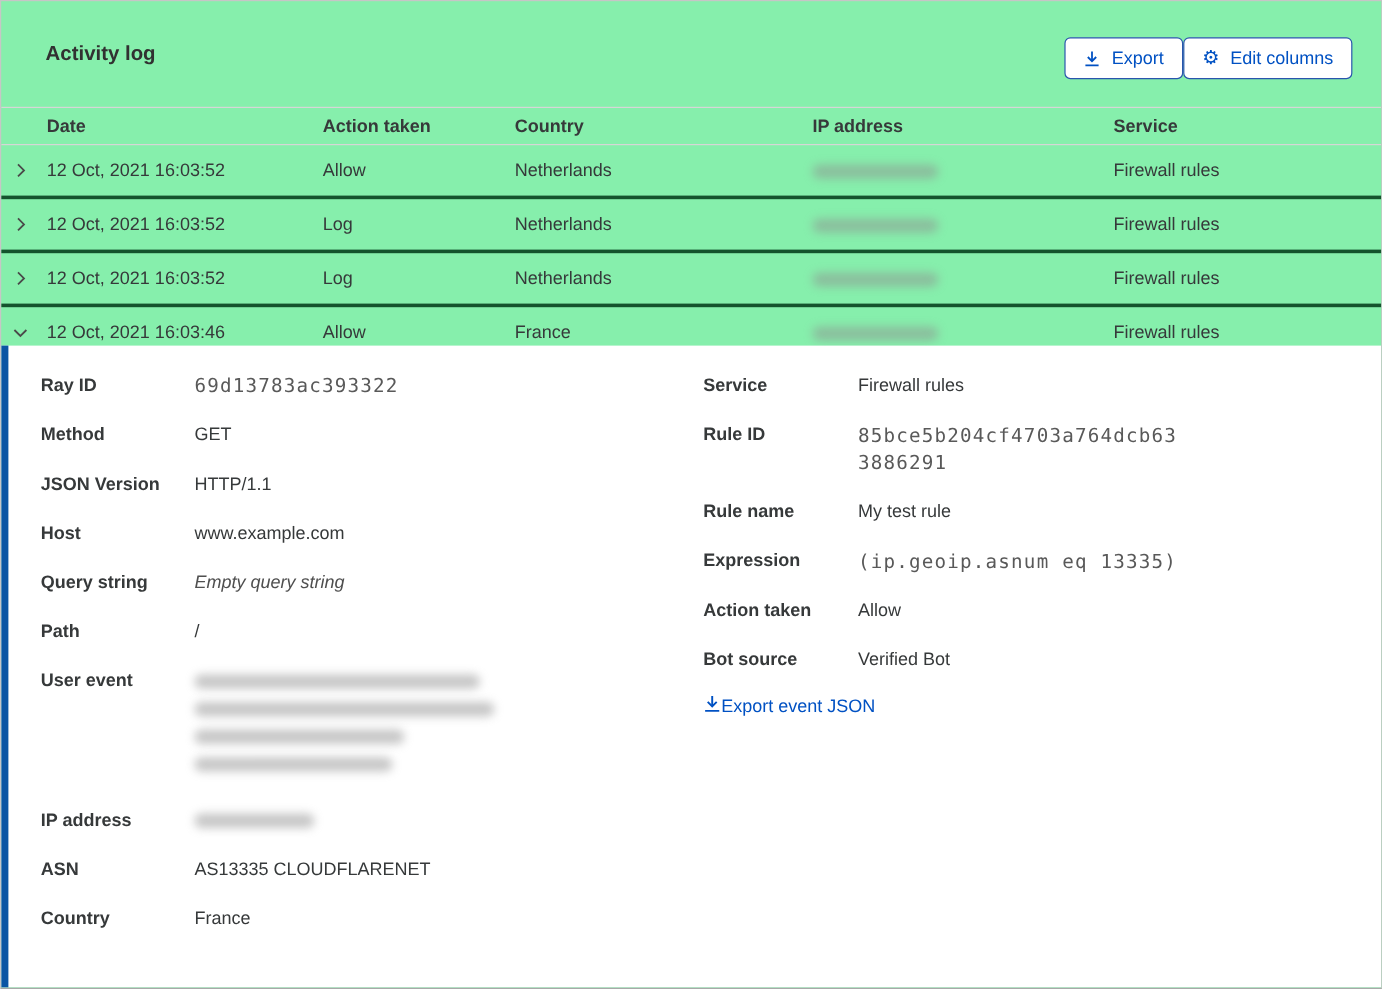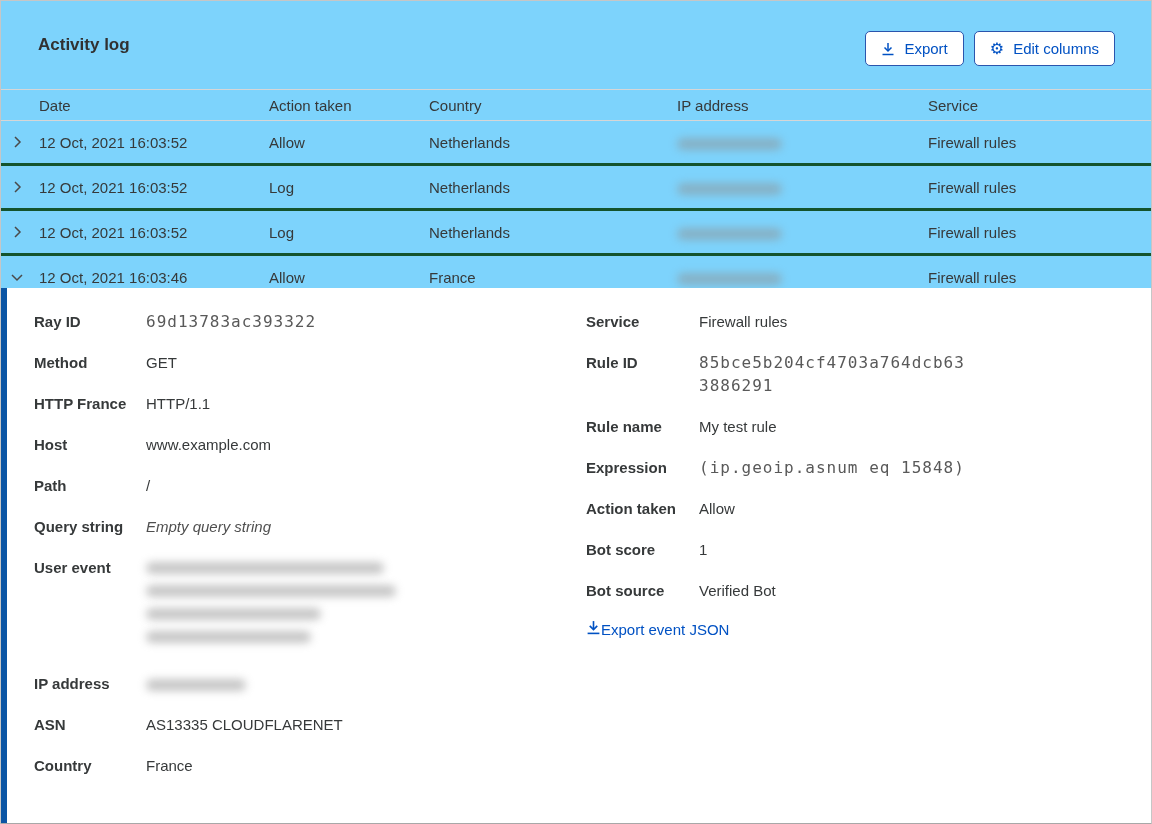--- a/index.html
+++ b/index.html
@@ -1,51 +1,51 @@
 <!DOCTYPE html>
 <html><head>
 <meta charset="utf-8">
 <style>
   html,body { margin:0; padding:0; background:#fff; font-family:"Liberation Sans", sans-serif; }
-  .page { position:relative; width:1150px; height:822px; background:#7dd3fc;
+  .page { position:relative; width:1150px; height:822px; background:#86efac;
           border:1px solid #c6c6c6; border-bottom:2px solid #a8a8a8; box-sizing:content-box; overflow:hidden; }
 
   
   .page-title { position:absolute; left:37px; top:34px; font-size:17px; font-weight:700; color:#313131; }
-  .actions { position:absolute; right:36px; top:30px; display:flex; gap:10px; }
+  .actions { position:absolute; right:24px; top:30px; display:flex; }
   .btn { display:flex; align-items:center; gap:9px; height:35px; padding:0 15px;
          background:#fff; border:1px solid #2a55ad; border-radius:5px;
          color:#0051c3; font-size:15px; font-family:inherit; cursor:pointer; }
   .btn svg { display:block; }
   .gear { font-size:16px; line-height:1; color:#0051c3; }
 
   
   .table { position:absolute; top:88px; left:0; right:0; }
   .grid-cols { display:grid; grid-template-columns:38px 230px 160px 248px 251px 1fr; align-items:center; }
   .thead { height:30px; border-top:1px solid #d6d6d6; border-bottom:1px solid #d6d6d6;
-           font-size:15px; font-weight:400; color:#36393a; }
+           font-size:15px; font-weight:700; color:#36393a; }
   .trow { height:42px; border-bottom:3px solid #14532d; font-size:15px; color:#36393a; cursor:pointer; }
   .trow.expanded { border-bottom:none; }
   .chev-cell { padding-left:9px; display:flex; align-items:center; }
 
   
   .redact { display:inline-block; height:12px; border-radius:6px; background:#8f8f8f;
             filter:blur(4px); opacity:.5; vertical-align:middle; }
   .r-ip  { width:105px; }
   .r-ip2 { width:100px; }
   .ua-line { display:block; height:12px; border-radius:6px; background:#8f8f8f;
              filter:blur(4px); opacity:.5; margin:6px 0 11px 0; }
   .ua-1 { width:238px; } .ua-2 { width:250px; } .ua-3 { width:175px; } .ua-4 { width:165px; }
 
   
   .detail { position:absolute; top:287px; bottom:0; left:0; right:0; box-sizing:border-box;
             border-left:6px solid #0b55a4; padding:22px 0 0 27px; display:flex; background:#fff; }
   .dcol-left  { width:546px; flex-shrink:0; }
   .dcol-right { flex:1; padding-left:6px; }
-  .drow { display:flex; margin-bottom:18px; line-height:23px; font-size:15px; }
+  .drow { display:flex; margin-bottom:18px; line-height:23px; font-size:15px;gap:16px; }
   .dlabel { width:112px; flex-shrink:0; font-weight:700; color:#36393a; }
   .dcol-right .dlabel { width:113px; }
   .dvalue { color:#36393a; }
   .mono { font-family:"DejaVu Sans Mono", monospace; font-size:16px; color:#595959; letter-spacing:1px; }
   .wrap { width:276px; overflow-wrap:anywhere; }
   .ital { font-style:italic; color:#4f4f4f; }
   .export-link { display:flex; align-items:center; gap:0; margin-top:2px;
                  color:#0051c3; font-size:15px; cursor:pointer; text-decoration:none; }
 </style>
 </head>
@@ -139,34 +139,34 @@
     <div class="dcol-left">
       <div class="drow">
         <div class="dlabel">Ray ID</div>
         <div class="dvalue mono">69d13783ac393322</div>
       </div>
       <div class="drow">
         <div class="dlabel">Method</div>
         <div class="dvalue">GET</div>
       </div>
       <div class="drow">
-        <div class="dlabel">HTTP France</div>
+        <div class="dlabel">JSON Version</div>
         <div class="dvalue">HTTP/1.1</div>
       </div>
       <div class="drow">
         <div class="dlabel">Host</div>
         <div class="dvalue">www.example.com</div>
       </div>
       <div class="drow">
+        <div class="dlabel">Query string</div>
+        <div class="dvalue ital">Empty query string</div>
+      </div>
+      <div class="drow">
         <div class="dlabel">Path</div>
         <div class="dvalue">/</div>
-      </div>
-      <div class="drow">
-        <div class="dlabel">Query string</div>
-        <div class="dvalue ital">Empty query string</div>
       </div>
       <div class="drow">
         <div class="dlabel">User event</div>
         <div class="dvalue">
           <span class="ua-line ua-1"></span>
           <span class="ua-line ua-2"></span>
           <span class="ua-line ua-3"></span>
           <span class="ua-line ua-4"></span>
         </div>
       </div>
@@ -192,29 +192,25 @@
       <div class="drow">
         <div class="dlabel">Rule ID</div>
         <div class="dvalue mono wrap">85bce5b204cf4703a764dcb633886291</div>
       </div>
       <div class="drow">
         <div class="dlabel">Rule name</div>
         <div class="dvalue">My test rule</div>
       </div>
       <div class="drow">
         <div class="dlabel">Expression</div>
-        <div class="dvalue mono">(ip.geoip.asnum eq 15848)</div>
+        <div class="dvalue mono">(ip.geoip.asnum eq 13335)</div>
       </div>
       <div class="drow">
         <div class="dlabel">Action taken</div>
         <div class="dvalue">Allow</div>
-      </div>
-      <div class="drow">
-        <div class="dlabel">Bot score</div>
-        <div class="dvalue">1</div>
       </div>
       <div class="drow">
         <div class="dlabel">Bot source</div>
         <div class="dvalue">Verified Bot</div>
       </div>
       <a class="export-link">
         <span>
           <svg width="15" height="15" viewBox="0 0 14 14" fill="none" stroke="#0051c3" stroke-width="1.5">
             <path d="M7 1v7.5"></path>
               <path d="M3.5 5.5 7 9l3.5-3.5"></path>

